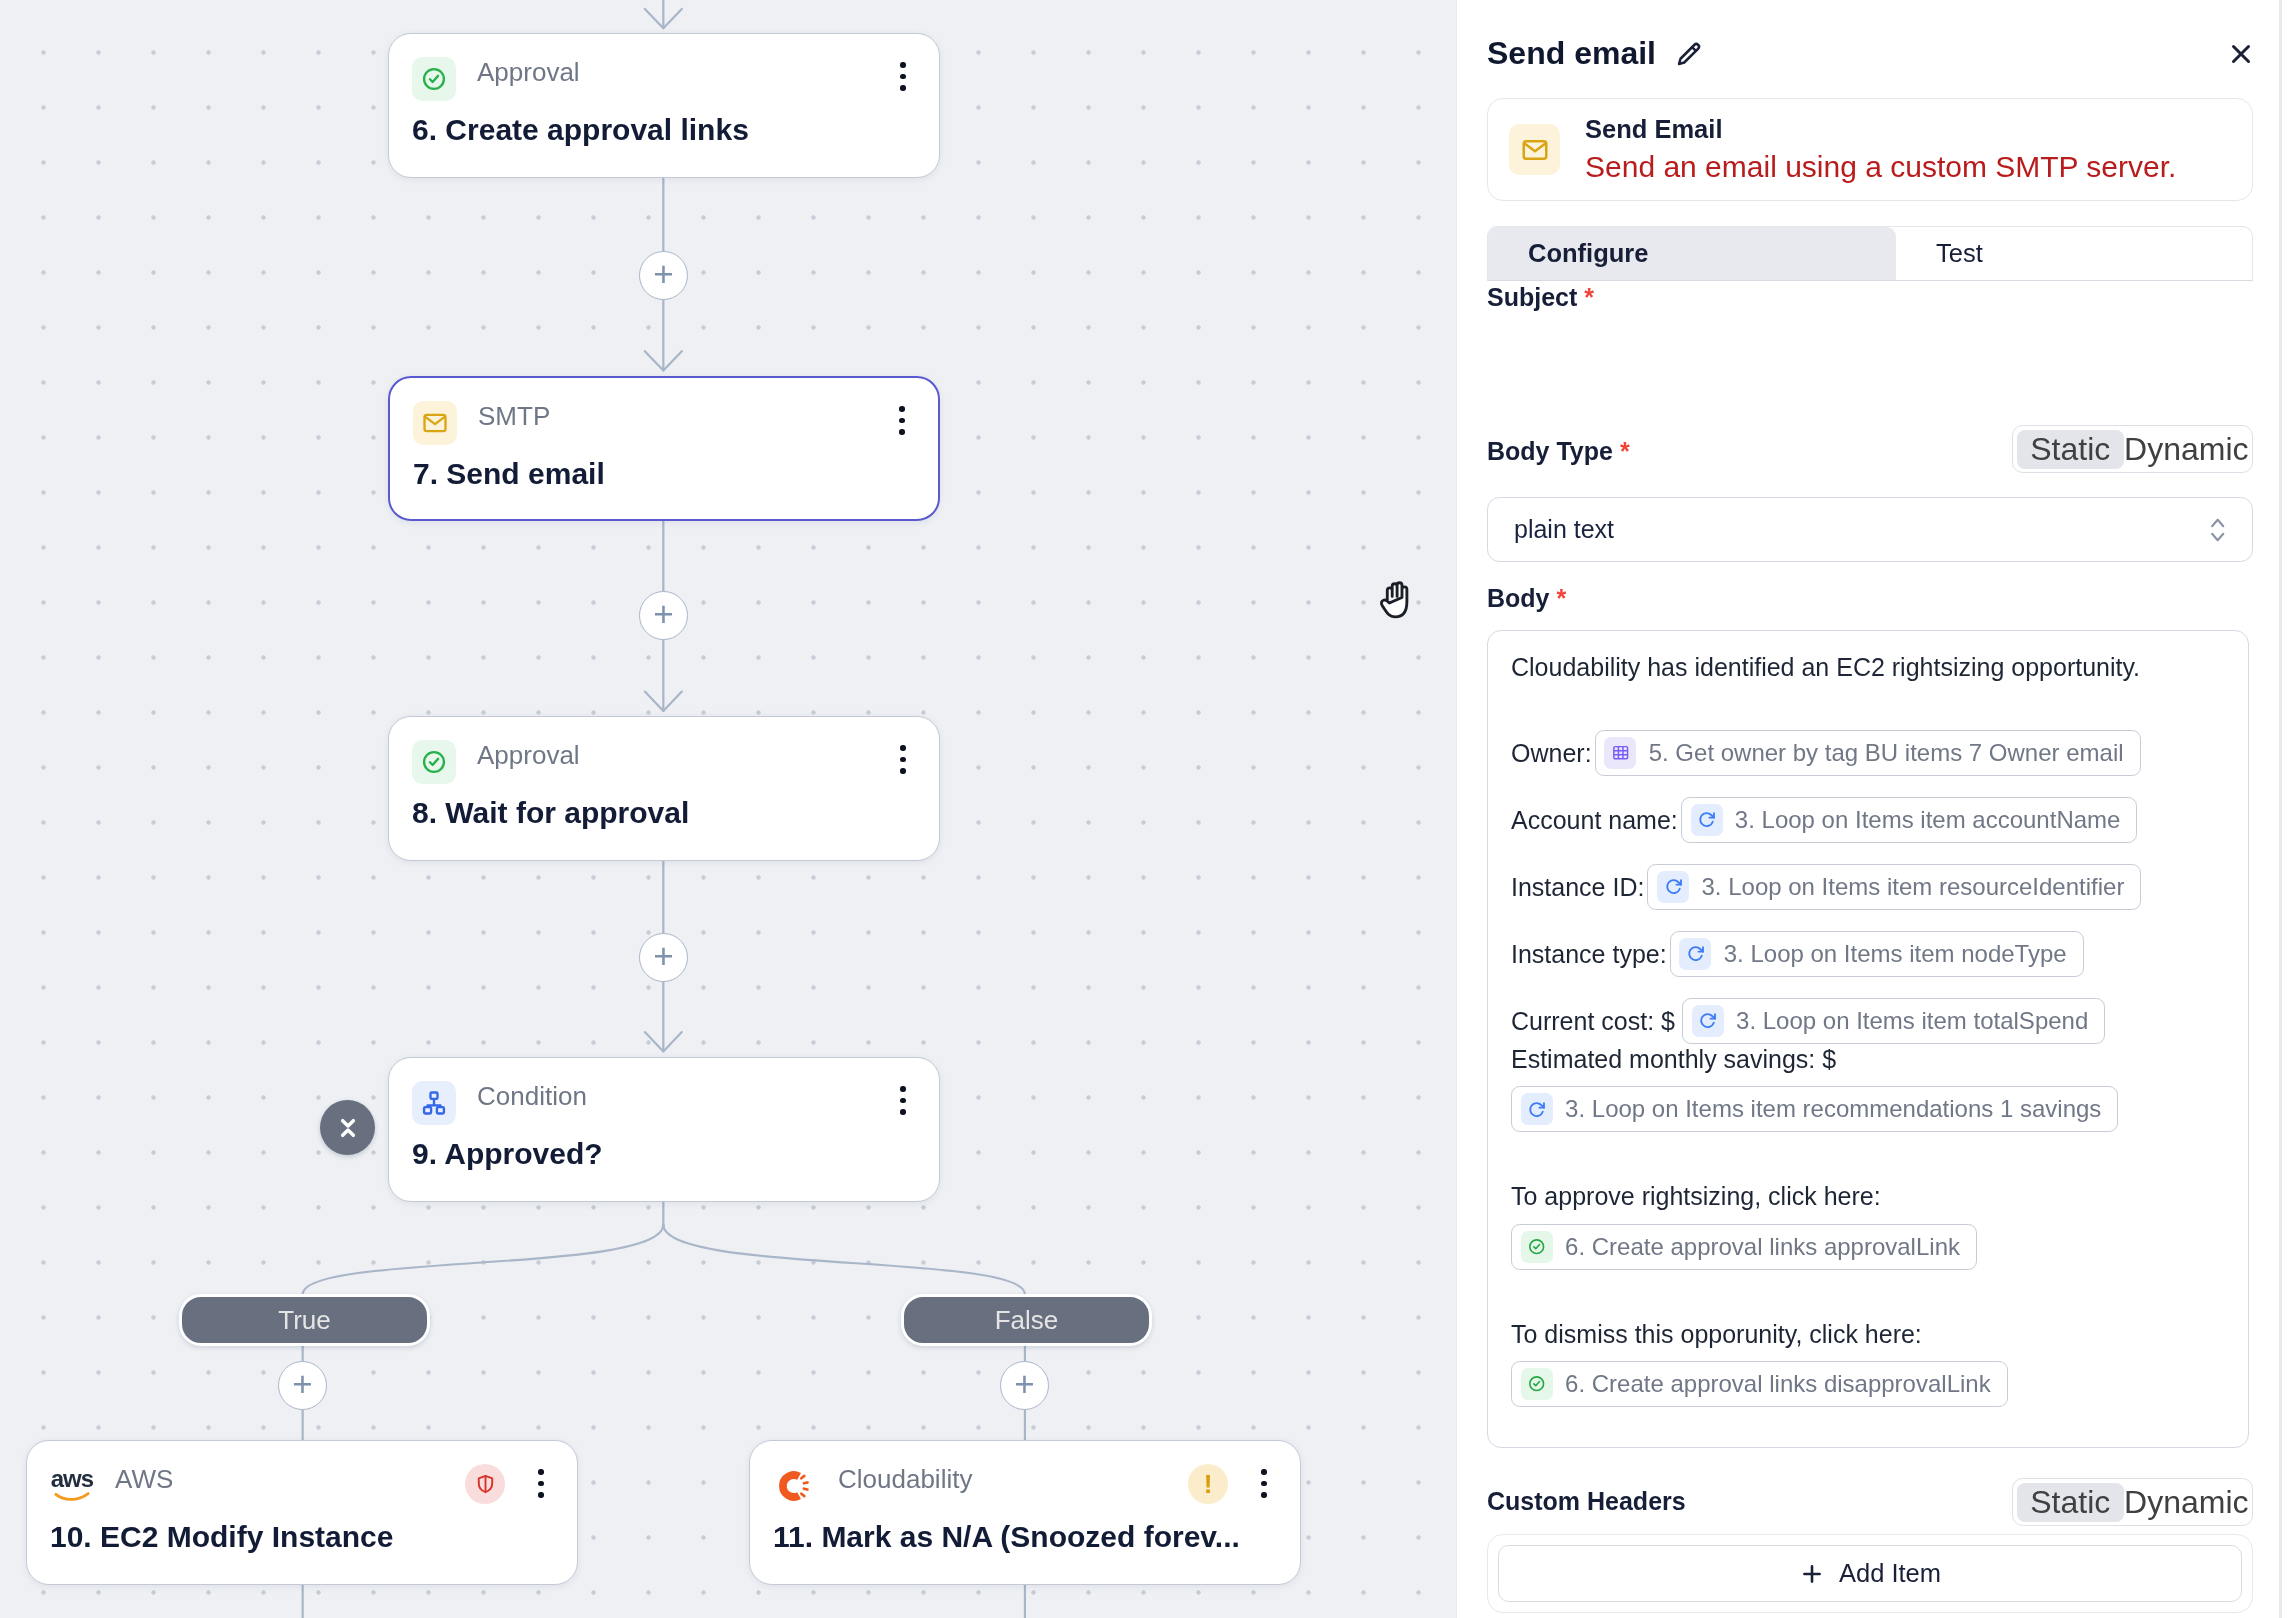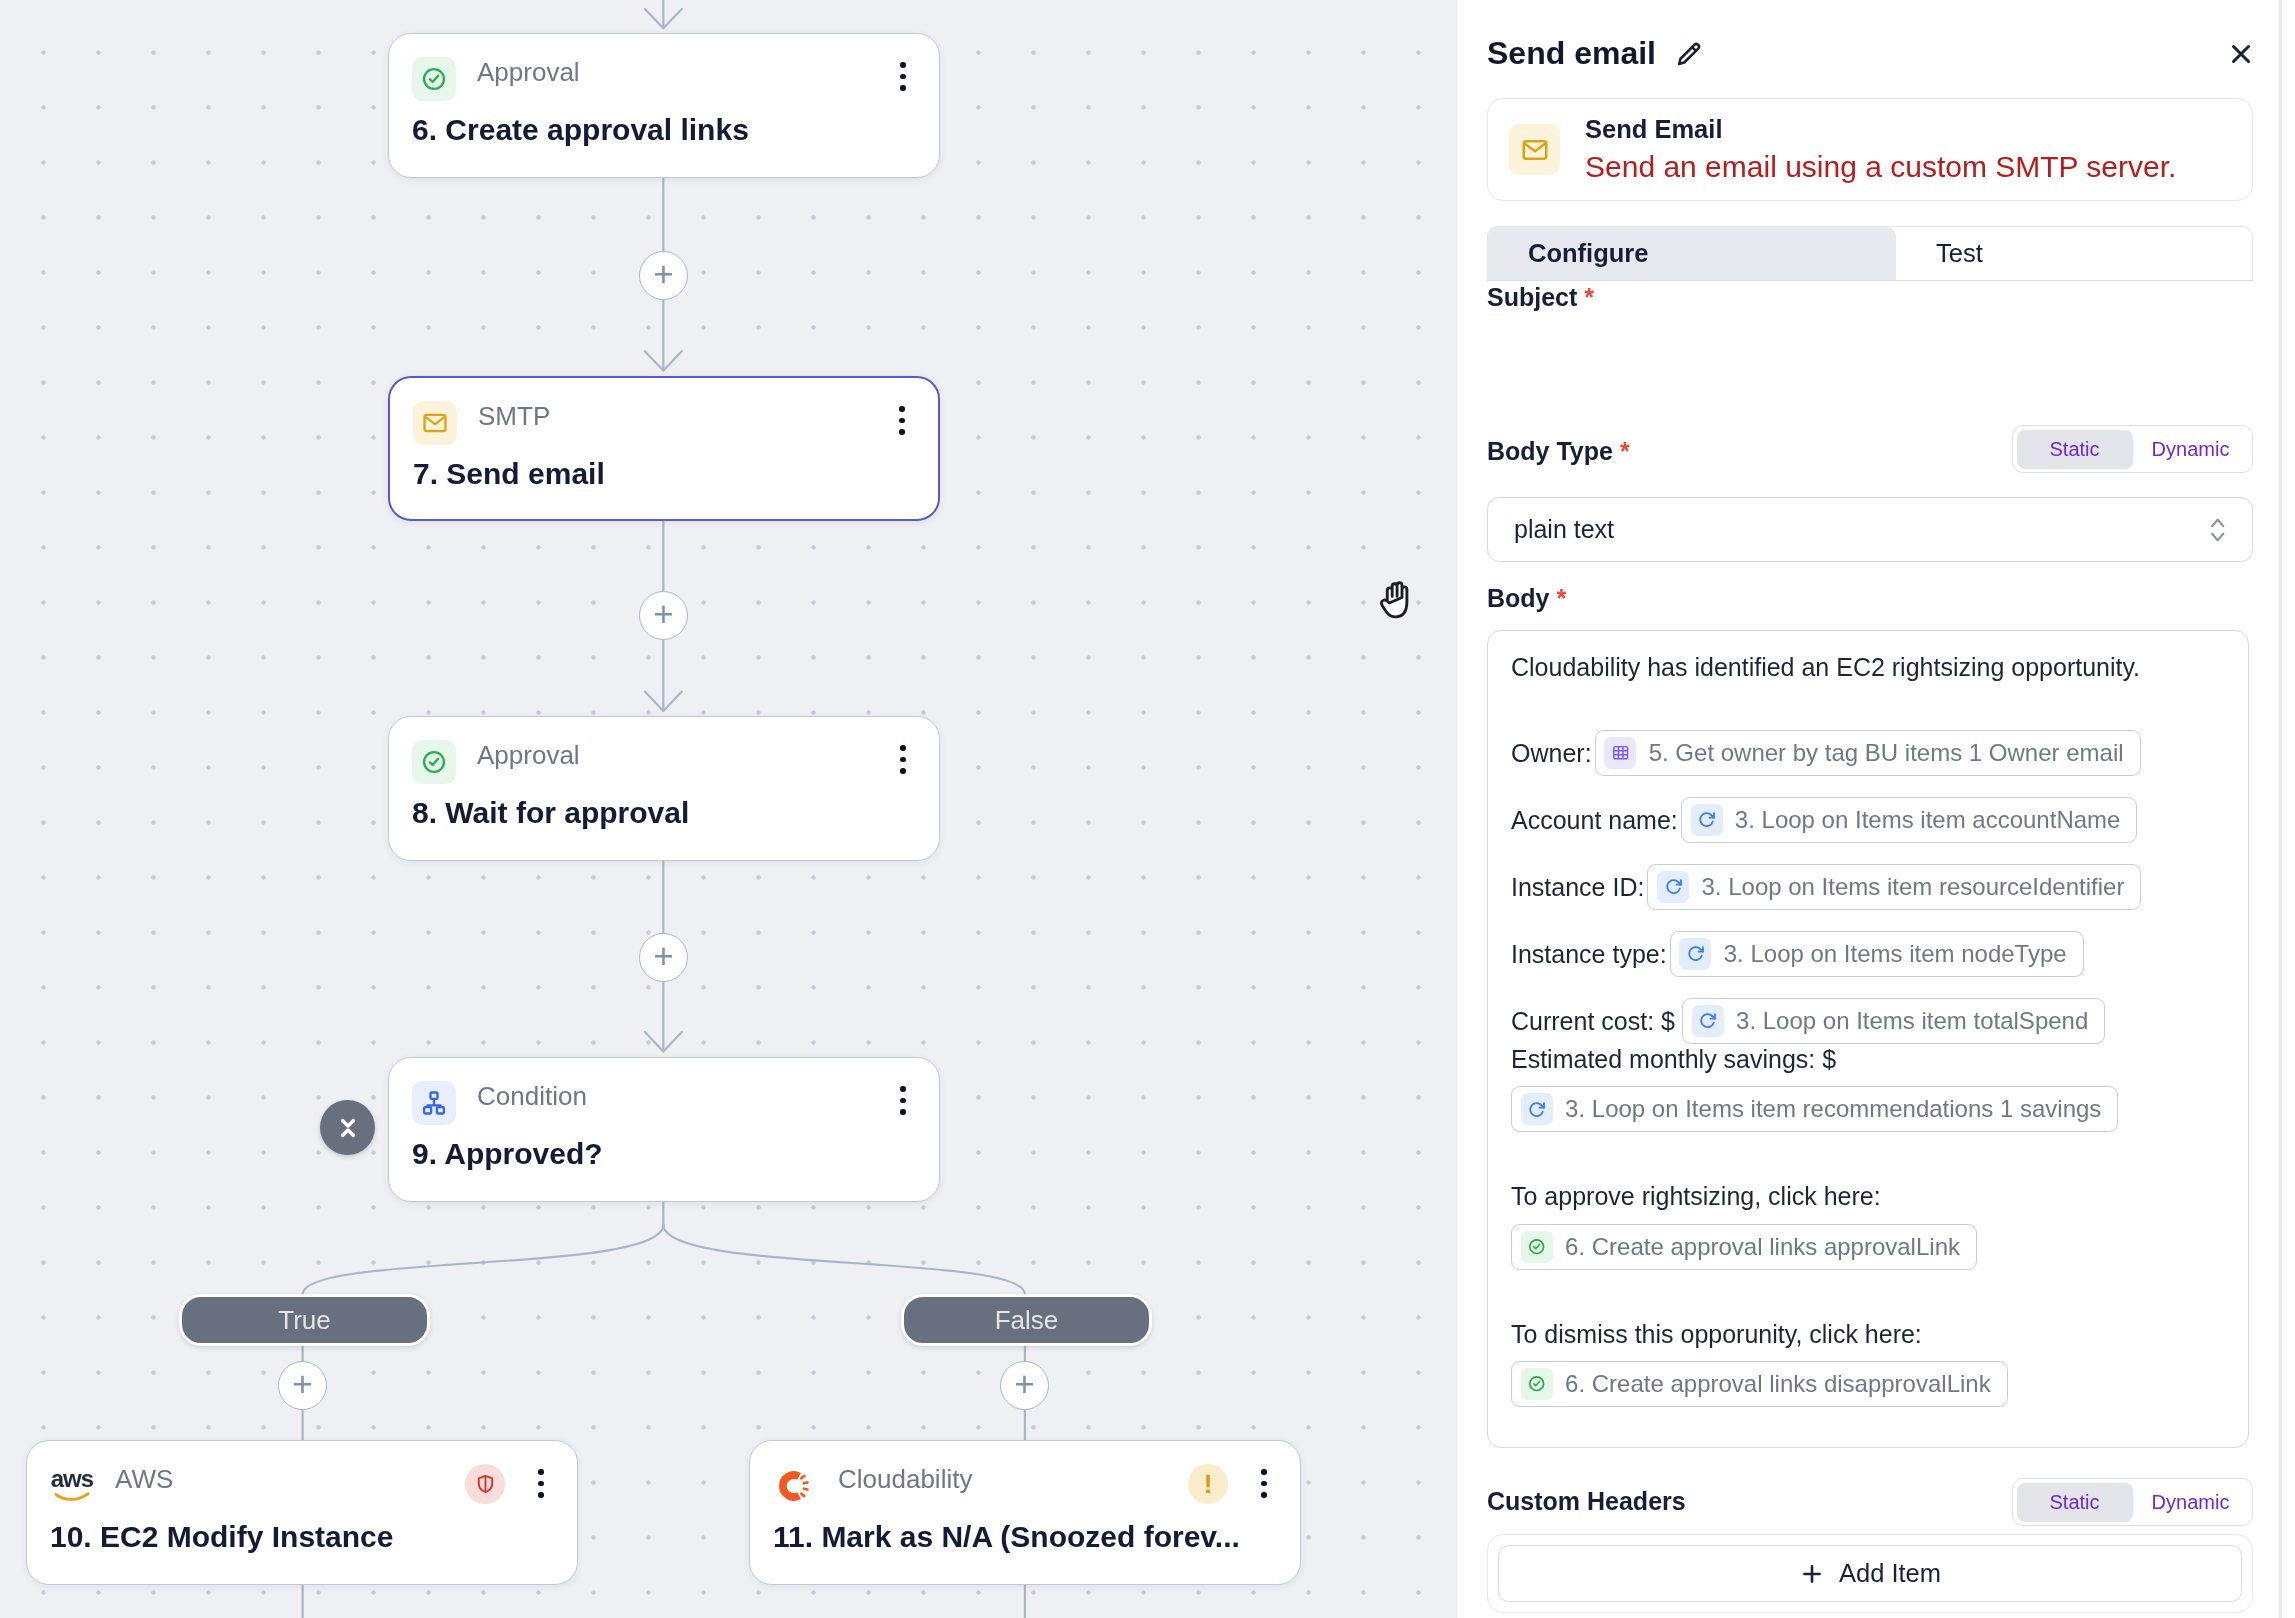--- a/index.html
+++ b/index.html
@@ -74,22 +74,22 @@
   .tab{font-size:25.5px;display:flex;align-items:center;padding-left:40px;box-sizing:border-box;cursor:pointer;}
   .tab.active{width:408px;background:#e7e9ee;border-radius:9.7px 9.7px 0 0;font-weight:600;}
   .tab.inactive{flex:1;font-weight:400;}
   .flabel{position:absolute;left:30px;font-size:25px;font-weight:600;color:#161e38;}
   .req{color:#f04438;margin-left:7px;font-weight:600;}
   .tinput{position:absolute;left:30px;width:766px;height:67px;border:1.8px solid #d5d9e1;
     border-radius:12.3px;box-sizing:border-box;display:flex;align-items:center;
     padding:0 26px;font-size:25px;color:#1a2340;background:#fff;}
   .seg{position:absolute;left:555px;width:241px;height:48px;border:1.8px solid #dcdfe6;
     border-radius:10.6px;box-sizing:border-box;display:flex;padding:3.5px;background:#fff;}
-  .seg-opt{flex:1;display:flex;align-items:center;justify-content:center;font-size:20px;
-    color:#6d28d9;border-radius:8px;cursor:pointer;white-space:nowrap;}
+  .seg-opt{flex:1;display:flex;align-items:center;justify-content:center;font-size:32px;
+    color:#404040;border-radius:8px;cursor:pointer;white-space:nowrap;}
   .seg-opt.active{background:#e3e5eb;}
   .select{position:absolute;left:30px;top:497px;width:766px;height:65px;border:1.8px solid #d5d9e1;
     border-radius:12.3px;box-sizing:border-box;display:flex;align-items:center;
     padding:0 25px 0 26px;font-size:25px;color:#1a2340;cursor:pointer;}
   .select .val{flex:1;}
   .select svg{width:19.4px;height:28px;color:#8a93a6;}
   .body-field{position:absolute;left:30px;top:630px;width:762px;height:818px;
     border:1.8px solid #d5d9e1;border-radius:14px;box-sizing:border-box;
     padding:21px 21px 0 23px;overflow:hidden;font-size:25px;color:#1e2636;}
   .body-field p{margin:0;line-height:30px;}
@@ -353,21 +353,21 @@
 
       <div class="frow first">
         <span class="flbl">Owner:</span>
         <span class="chip">
           <span class="chip-ic purple">
             <svg viewBox="0 0 24 24" fill="none" stroke="currentColor" stroke-width="1.8">
                 <rect x="3.5" y="4.5" width="17" height="15" rx="1.5"></rect>
                 <path d="M3.5 9.5h17M3.5 14.5h17M9.2 4.5v15M14.8 4.5v15"></path>
               </svg>
           </span>
-          <span>5. Get owner by tag BU items 1 Owner email</span>
+          <span>5. Get owner by tag BU items 7 Owner email</span>
         </span>
       </div>
 
       <div class="frow">
         <span class="flbl">Account name:</span>
         <span class="chip">
           <span class="chip-ic blue">
             <svg viewBox="0 0 24 24" fill="none" stroke="currentColor" stroke-width="2.3" stroke-linecap="round" stroke-linejoin="round">
                 <polyline points="21 4 21 9.5 15.5 9.5"></polyline>
                 <path d="M19.5 14.5a8 8 0 1 1-1.9-8.3L21 9.5"></path>

